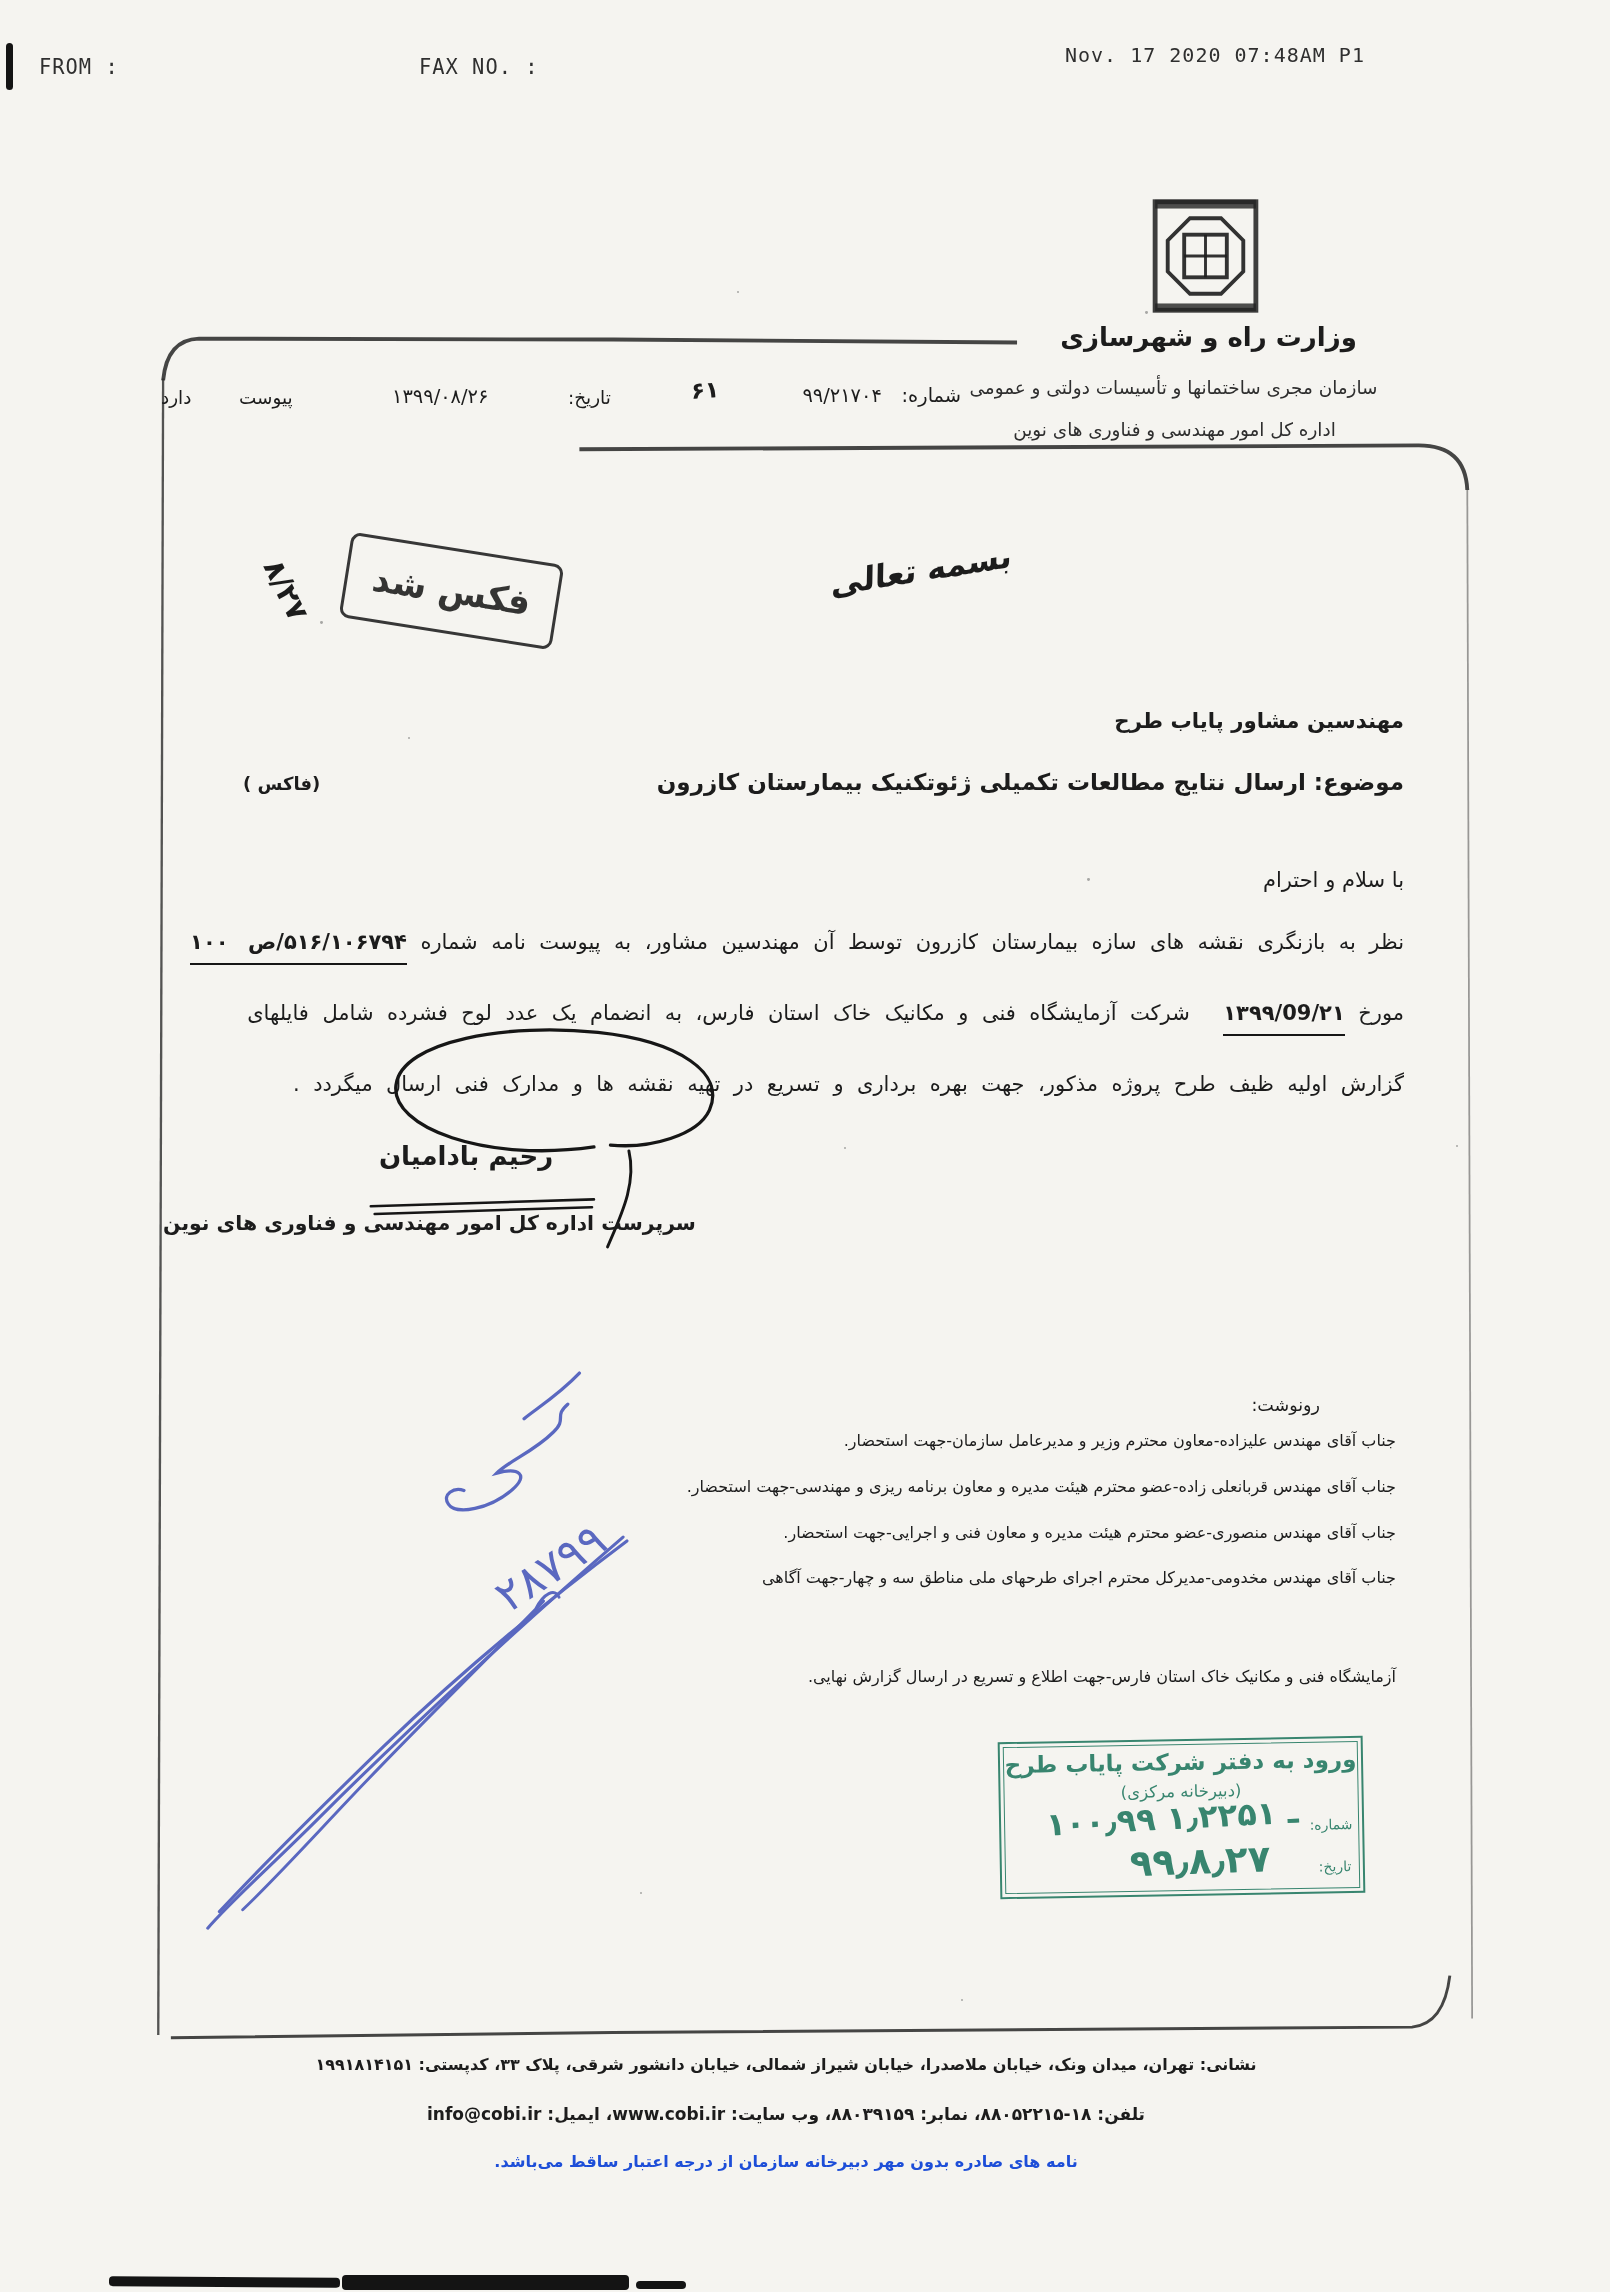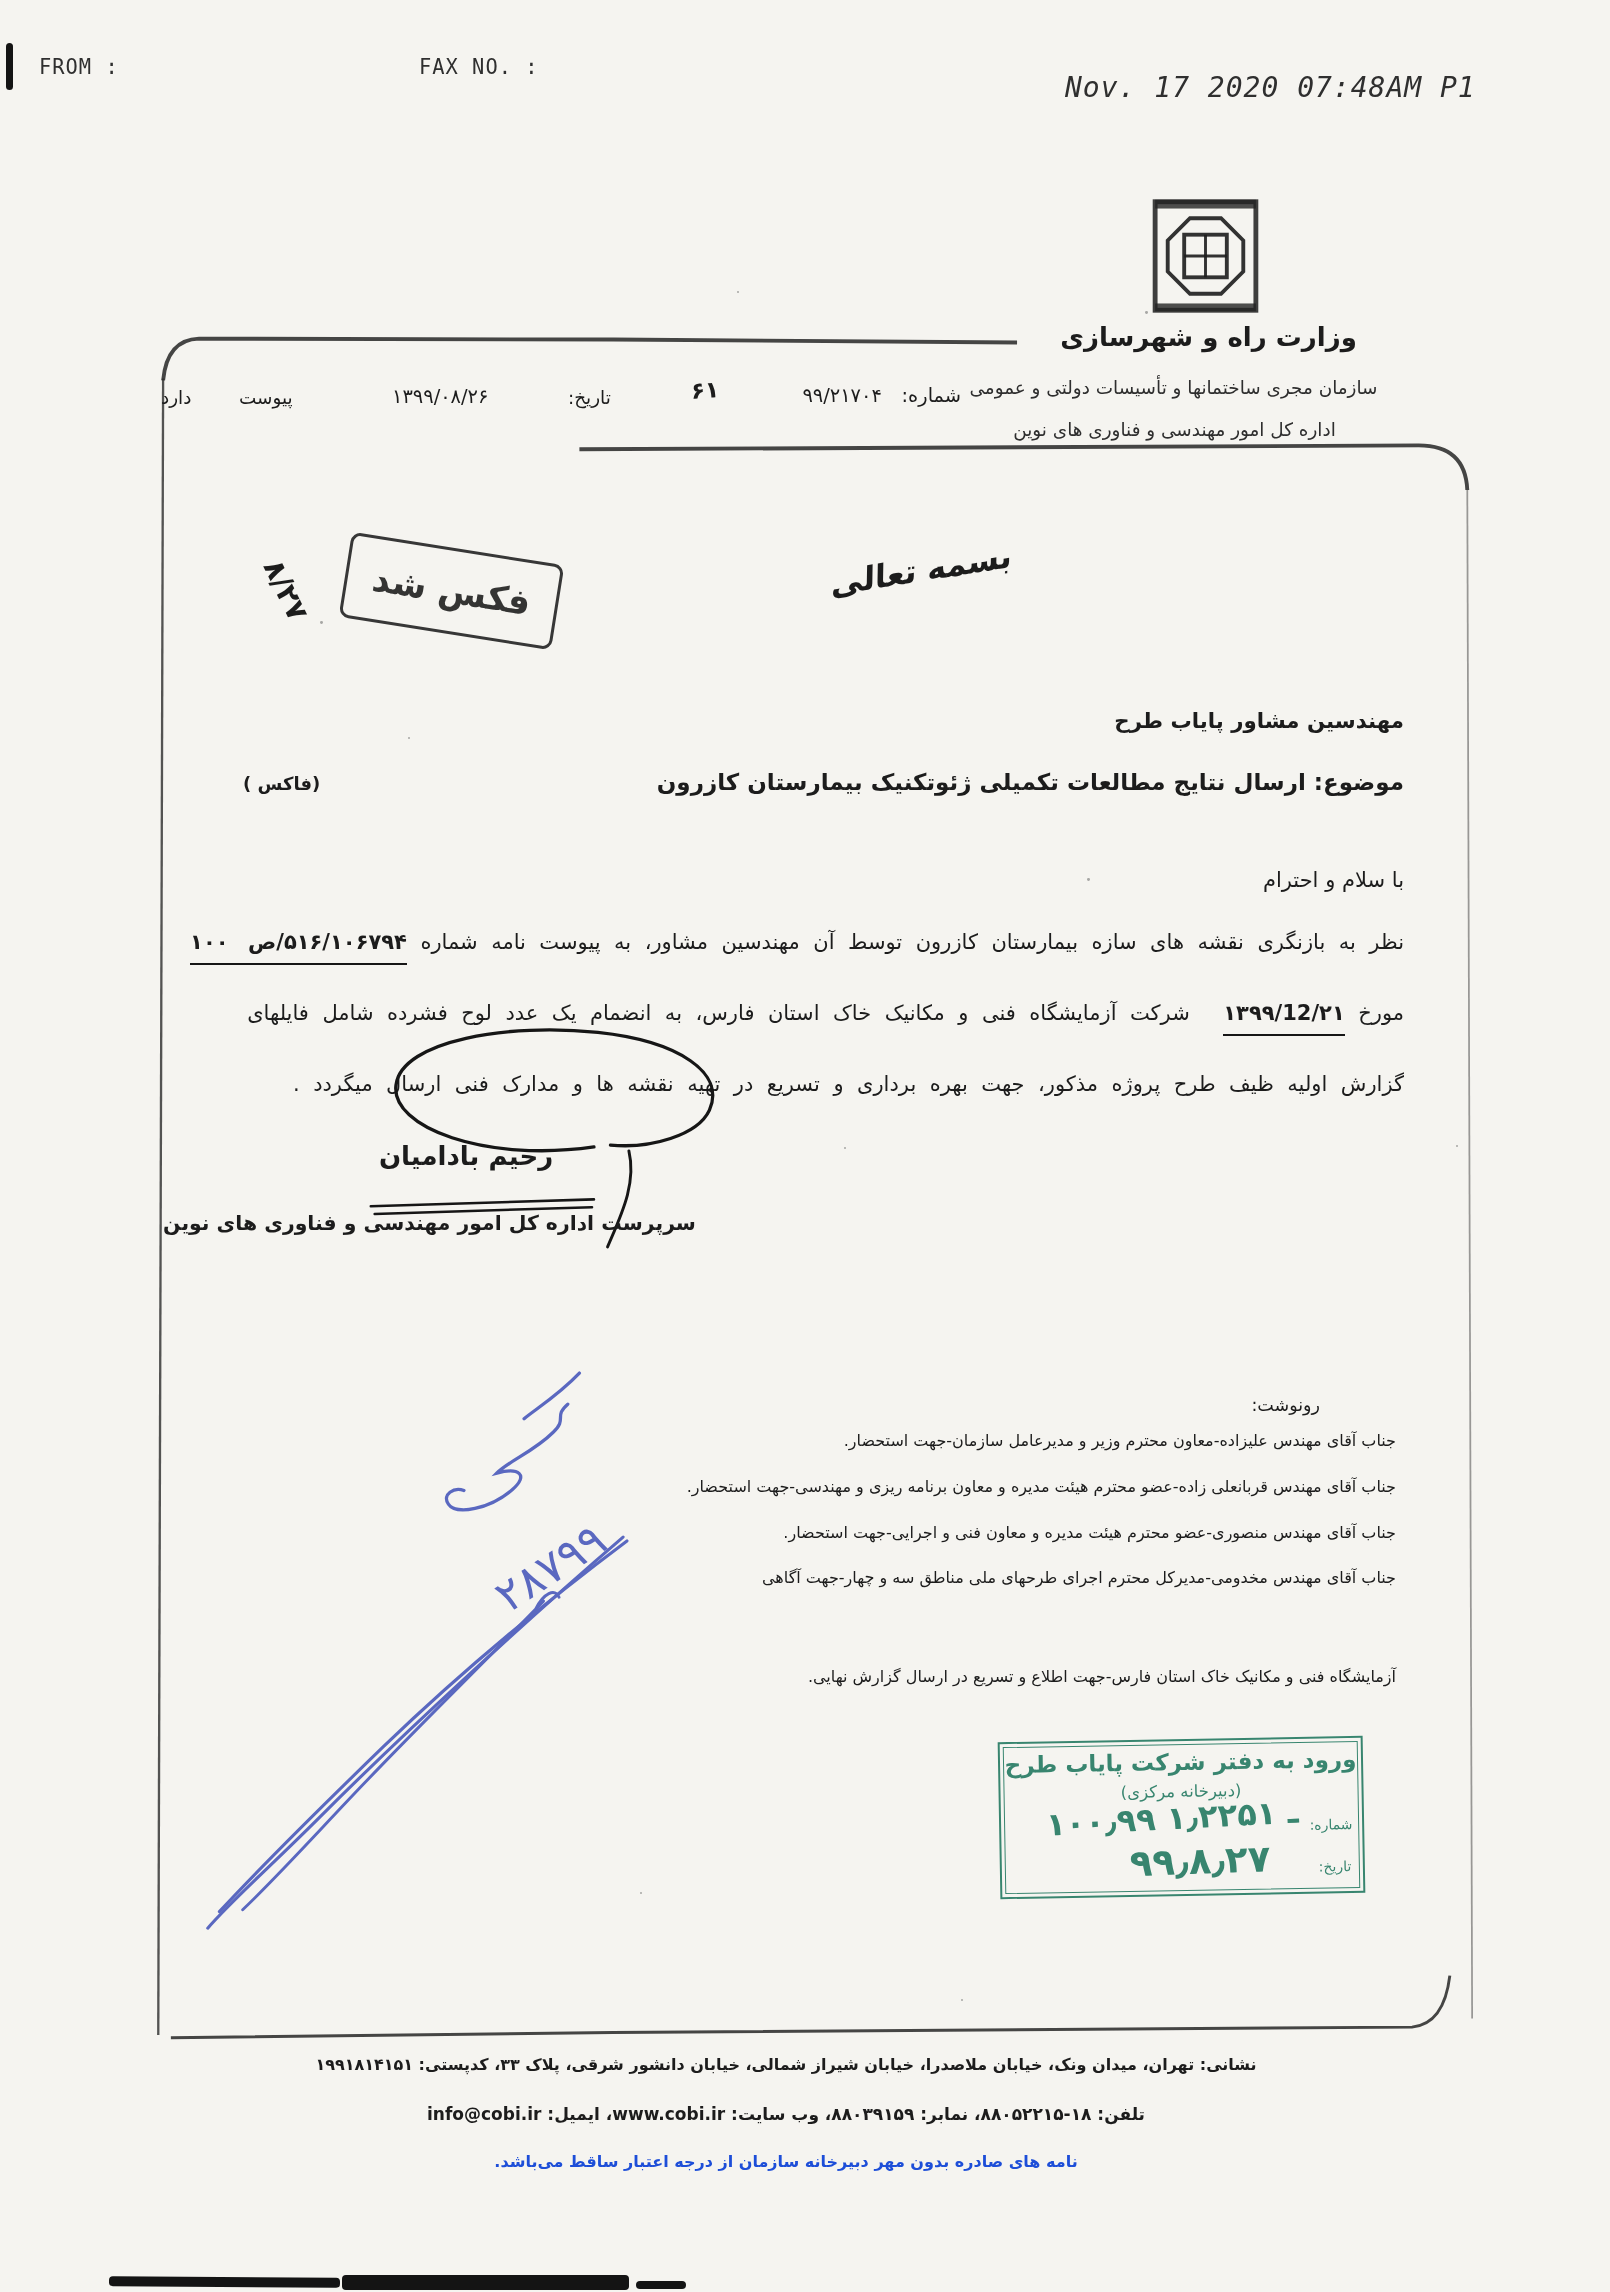--- a/index.html
+++ b/index.html
@@ -31,21 +31,21 @@
   .stamp-green .inner{position:absolute;inset:2.9px;border:1.5px solid var(--stamp_green,#2a7d66);}
   .green-hand{color:var(--stamp_green,#2a7d66);font-weight:700;white-space:nowrap;direction:ltr;}
   .blue{color:var(--hand_blue,#5a68c0);}
   svg{display:block;}
 </style>
 </head>
 <body style="--paper: #f5f4f0; --ink: #1c1c1c; --stamp_green: #2a7d66; --hand_blue: #5a68c0;">
 
 <div class="abs mono" style="left:39px;top:55px;font-size:20.4px;">FROM :</div>
 <div class="abs mono" style="left:419px;top:55px;font-size:20.4px;">FAX NO. :</div>
-<div class="abs mono" style="left:1065px;top:71px;font-size:28px;font-style:italic;">Nov. 17 2020 07:48AM  P1</div>
+<div class="abs mono" style="left:1065px;top:43px;font-size:20px;">Nov. 17 2020 07:48AM  P1</div>
 
 <svg class="abs" style="left:0;top:0;" width="1611" height="2293" viewBox="0 0 1660 2363">
   <path d="M1048,353 C800,351 450,348 205,349 Q172,350 168,392" fill="none" stroke="#262626" stroke-width="4" opacity="0.85"></path>
   <path d="M168,390 L163,2097" fill="none" stroke="#2b2b2b" stroke-width="2.4" opacity="0.8"></path>
   <path d="M597,463 L1462,459 Q1510,459 1512,505" fill="none" stroke="#262626" stroke-width="4" opacity="0.85"></path>
   <path d="M1512,505 L1517,2080" fill="none" stroke="#4a4a4a" stroke-width="1.8" opacity="0.55"></path>
   <path d="M176,2100 C600,2094 1100,2090 1455,2089 Q1488,2086 1494,2036" fill="none" stroke="#262626" stroke-width="3" opacity="0.85"></path>
 </svg>
 
 <svg class="abs" style="left:1151px;top:194px;" width="109" height="124" viewBox="0 0 112 128">
@@ -80,21 +80,21 @@
 
 <div class="abs fa rtl b" style="right:207px;top:708px;font-size:21.3px;">مهندسین مشاور پایاب طرح</div>
 <div class="abs fa rtl b" style="right:207px;top:769px;font-size:23px;">موضوع: ارسال نتایج  مطالعات تکمیلی ژئوتکنیک بیمارستان کازرون</div>
 <div class="abs fa rtl b" style="left:243px;top:773px;font-size:18px;">(فاکس )</div>
 <div class="abs fa rtl" style="right:207px;top:868px;font-size:21px;">با سلام و احترام</div>
 
 <div class="abs fa rtl bodyline" style="right:207px;top:930px;">
   <span>نظر به بازنگری  نقشه های سازه بیمارستان کازرون توسط آن مهندسین مشاور، به پیوست نامه شماره </span><span class="u b"><span>۵۱۶/۱۰۶۷۹۴/ص</span><span style="margin-inline-start:19.4px;">۱۰۰</span></span>
 </div>
 <div class="abs fa rtl bodyline" style="right:207px;top:1001px;">
-  <span>مورخ </span><span class="u b">۱۳۹۹/12/۲۱</span><span> شرکت آزمایشگاه فنی و مکانیک خاک استان فارس، به انضمام یک عدد لوح فشرده شامل فایلهای</span>
+  <span>مورخ </span><span class="u b">۱۳۹۹/09/۲۱</span><span> شرکت آزمایشگاه فنی و مکانیک خاک استان فارس، به انضمام یک عدد لوح فشرده شامل فایلهای</span>
 </div>
 <div class="abs fa rtl bodyline" style="right:207px;top:1072px;">گزارش اولیه ظیف طرح پروژه مذکور، جهت بهره برداری و تسریع در تهیه نقشه ها و مدارک فنی ارسال میگردد .</div>
 
 <svg class="abs" style="left:0;top:0;" width="1611" height="2293" viewBox="0 0 1660 2363">
   <path d="M612,1182 C500,1198 402,1162 408,1118 C414,1072 525,1054 616,1064 C700,1073 748,1106 731,1144 C719,1170 670,1184 629,1180" fill="none" stroke="#161616" stroke-width="3.4" stroke-linecap="round"></path>
   <path d="M648,1186 C656,1220 640,1252 626,1285" fill="none" stroke="#161616" stroke-width="3" stroke-linecap="round"></path>
   <path d="M382,1243 L612,1236 M386,1251 L610,1244" fill="none" stroke="#161616" stroke-width="2.6" stroke-linecap="round"></path>
 </svg>
 <div class="abs fa rtl b center" style="left:364px;top:1141px;width:204px;font-size:26px;">رحیم بادامیان</div>
 <div class="abs fa rtl b center" style="left:153px;top:1211px;width:553px;font-size:20.4px;">سرپرست اداره کل امور مهندسی و فناوری های نوین</div>

